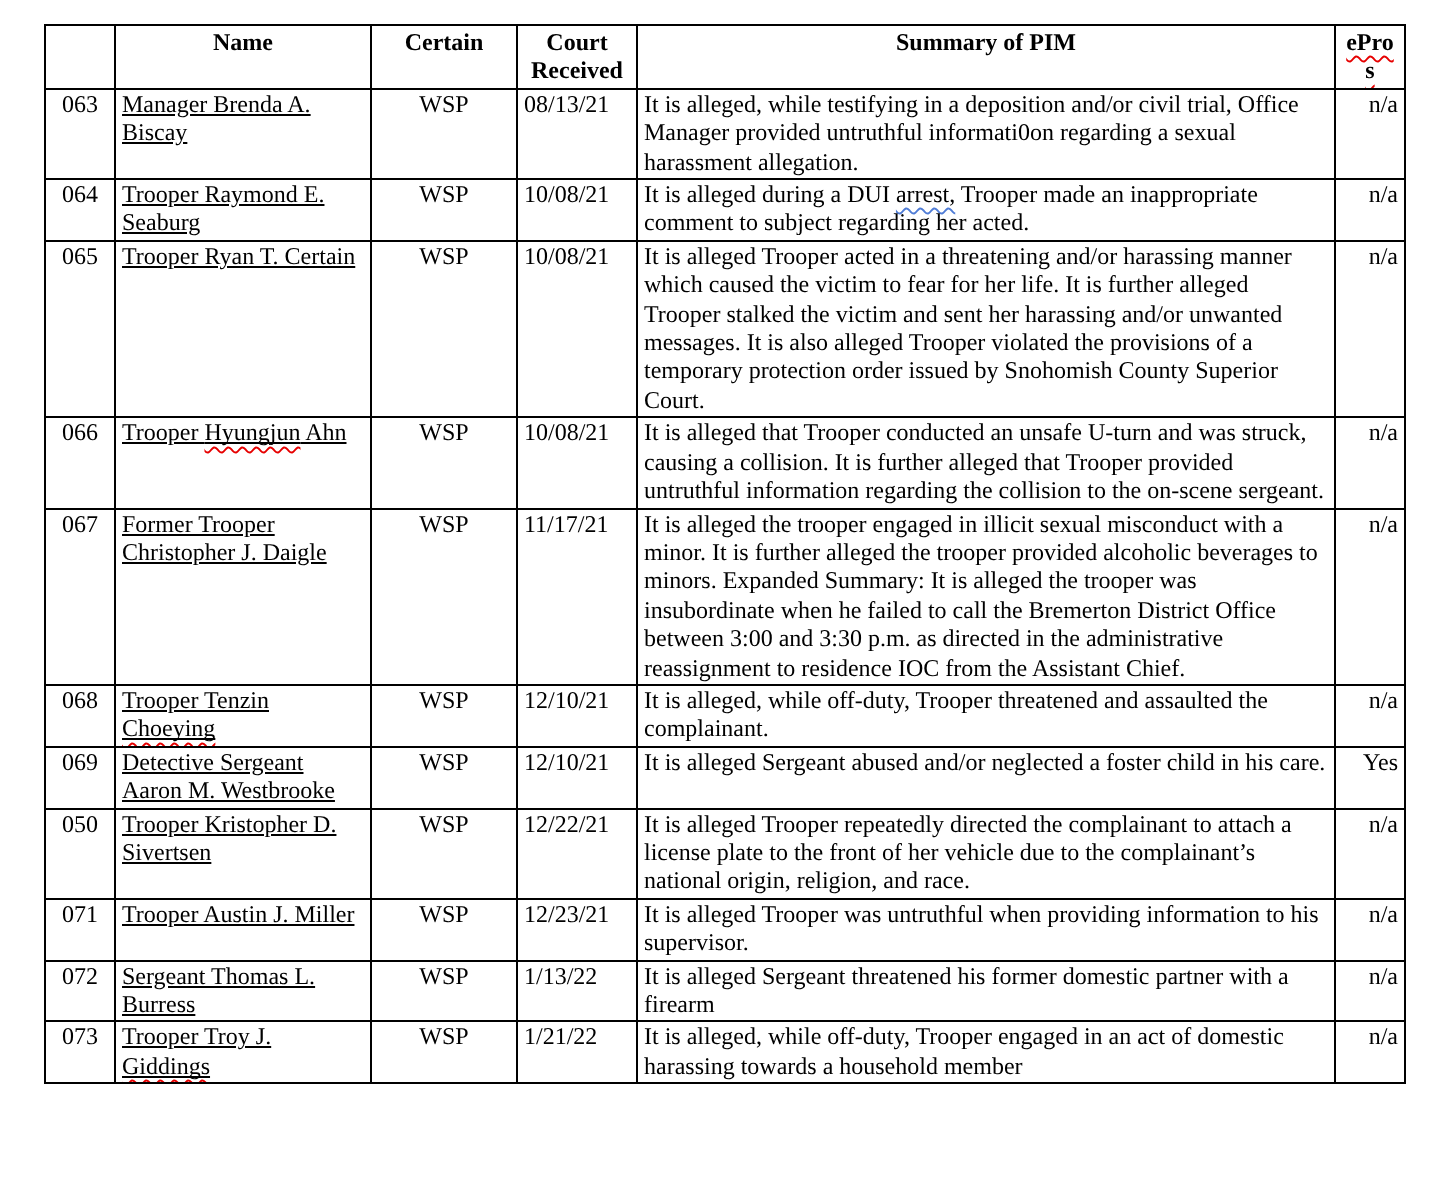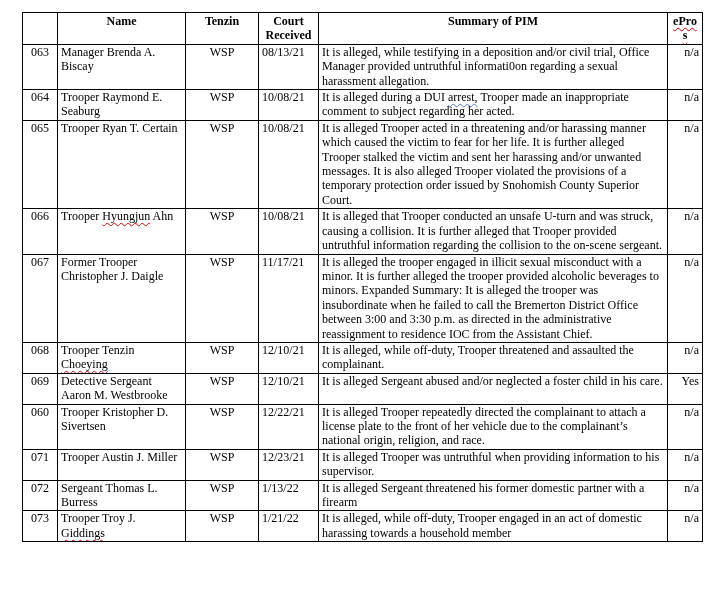--- a/index.html
+++ b/index.html
@@ -36,21 +36,21 @@
   }
   table.pim th {
     font-weight: bold;
     text-align: center;
     padding-top: 1px;
   }
   td.c-num    { text-align: center; }
   td.c-agency { text-align: center; }
   td.c-date   { }
   td.c-epros  { text-align: right; }
-  td.c-name    { padding-left: 5px; }
+  td.c-name    { padding-left: 5px; text-decoration: underline; }
   td.c-summary { padding-left: 5px; }
   .sq-red {
     text-decoration: underline wavy var(--spellcheck-red, #e60000);
     text-decoration-thickness: 1px;
     text-underline-offset: 2px;
     text-decoration-skip-ink: none;
   }
   .sq-blue {
     text-decoration: underline wavy var(--grammar-blue, #4f7cd6);
     text-decoration-thickness: 1px;
@@ -69,21 +69,21 @@
       <col style="width:128px">
       <col style="width:73px">
       <col style="width:60px">
       <col style="width:349px">
       <col style="width:35px">
     </colgroup>
     <thead>
       <tr>
         <th></th>
         <th>Name</th>
-        <th>Tenzin</th>
+        <th>Certain</th>
         <th>Court Received</th>
         <th>Summary of PIM</th>
         <th><span class="sq-red">ePros</span></th>
       </tr>
     </thead>
     <tbody>
         <tr>
           <td class="c-num"><span>063</span></td>
           <td class="c-name"><span>Manager Brenda A. Biscay</span></td>
           <td class="c-agency"><span>WSP</span></td>
@@ -133,21 +133,21 @@
         </tr>
         <tr>
           <td class="c-num"><span>069</span></td>
           <td class="c-name"><span>Detective Sergeant Aaron M. Westbrooke</span></td>
           <td class="c-agency"><span>WSP</span></td>
           <td class="c-date"><span>12/10/21</span></td>
           <td class="c-summary"><span>It is alleged Sergeant abused and/or neglected a foster child in his care.</span></td>
           <td class="c-epros"><span>Yes</span></td>
         </tr>
         <tr>
-          <td class="c-num"><span>060</span></td>
+          <td class="c-num"><span>050</span></td>
           <td class="c-name"><span>Trooper Kristopher D. Sivertsen</span></td>
           <td class="c-agency"><span>WSP</span></td>
           <td class="c-date"><span>12/22/21</span></td>
           <td class="c-summary"><span>It is alleged Trooper repeatedly directed the complainant to attach a license plate to the front of her vehicle due to the complainant’s national origin, religion, and race.</span></td>
           <td class="c-epros"><span>n/a</span></td>
         </tr>
         <tr>
           <td class="c-num"><span>071</span></td>
           <td class="c-name"><span>Trooper Austin J. Miller</span></td>
           <td class="c-agency"><span>WSP</span></td>

